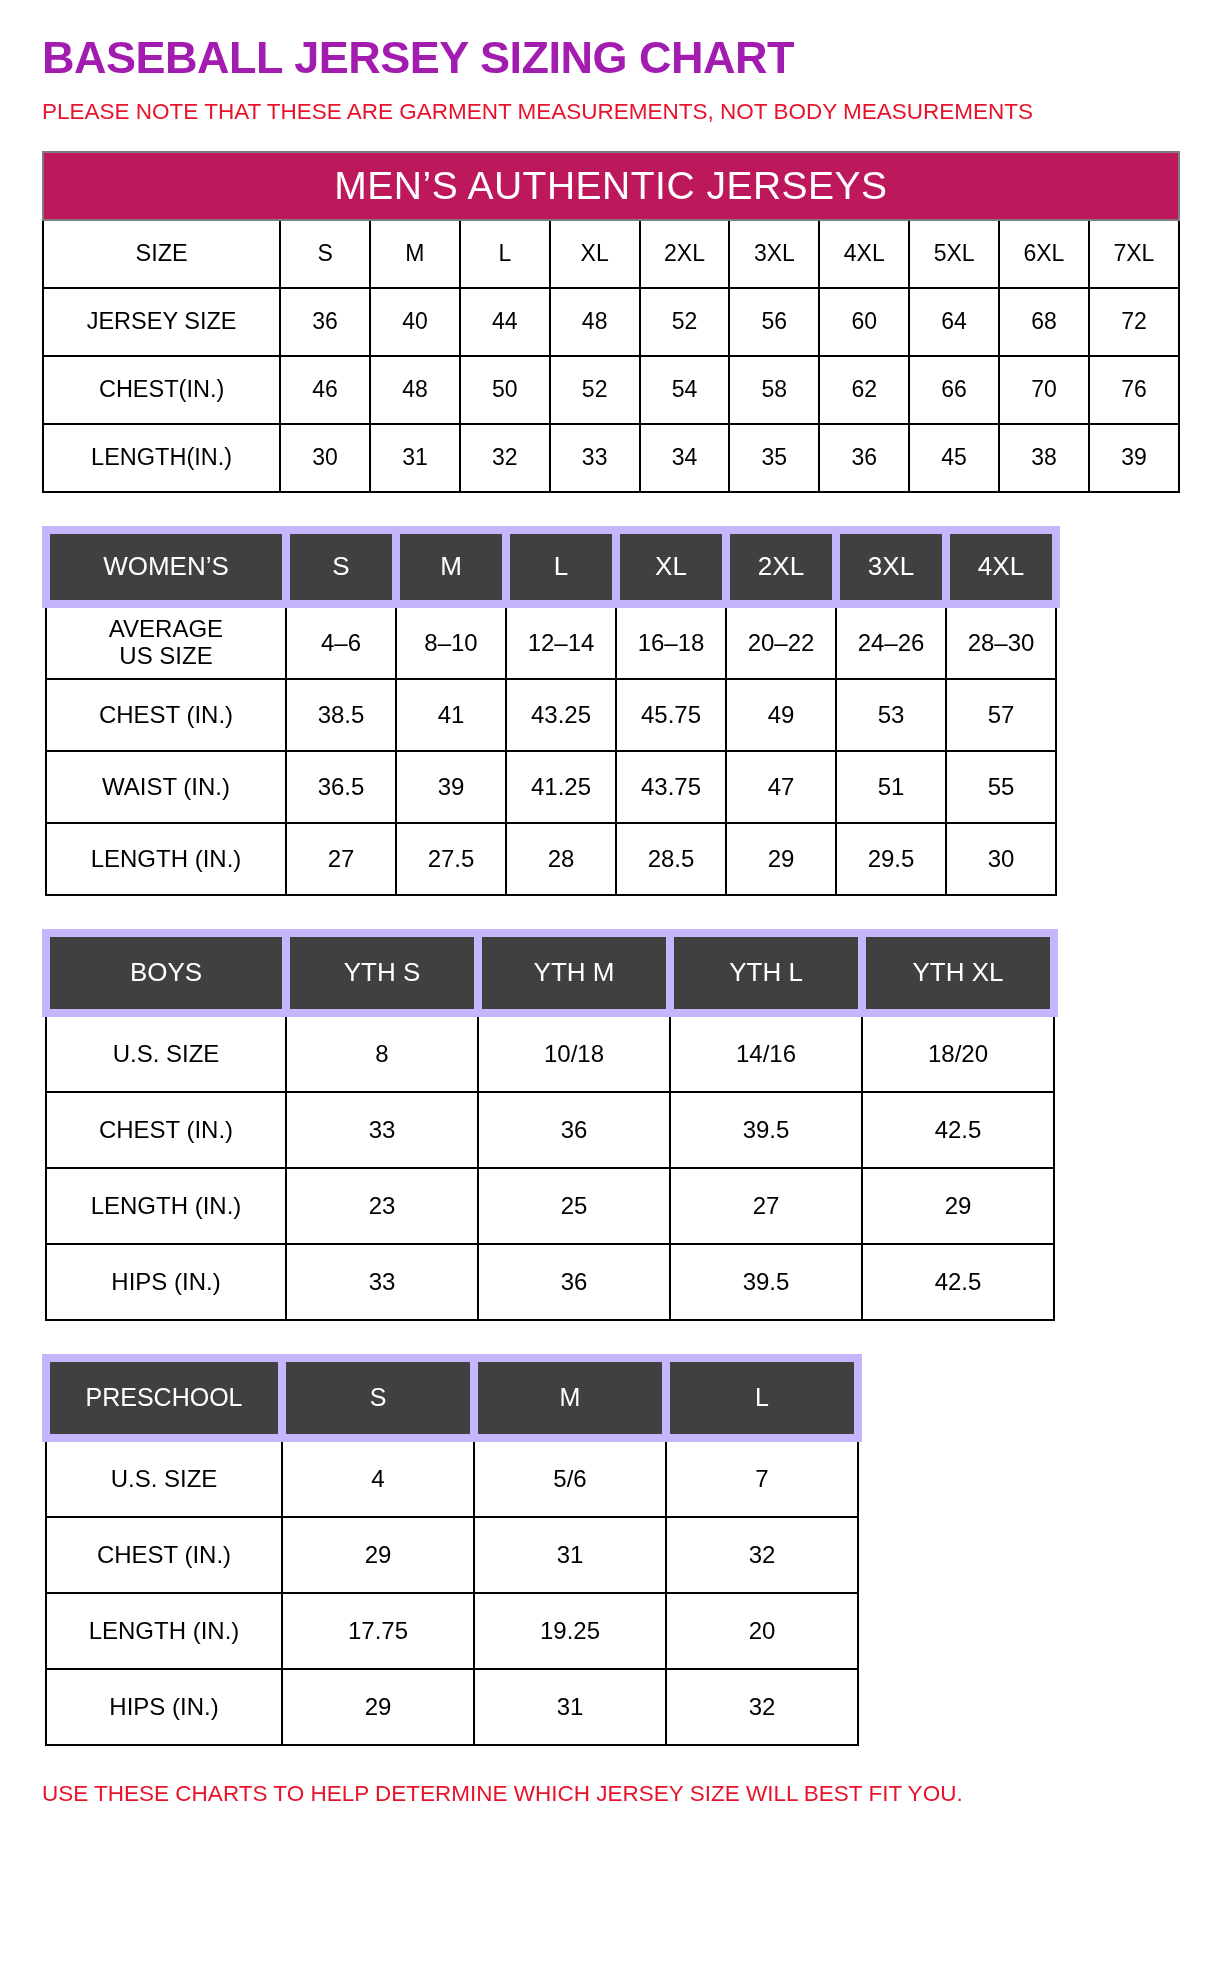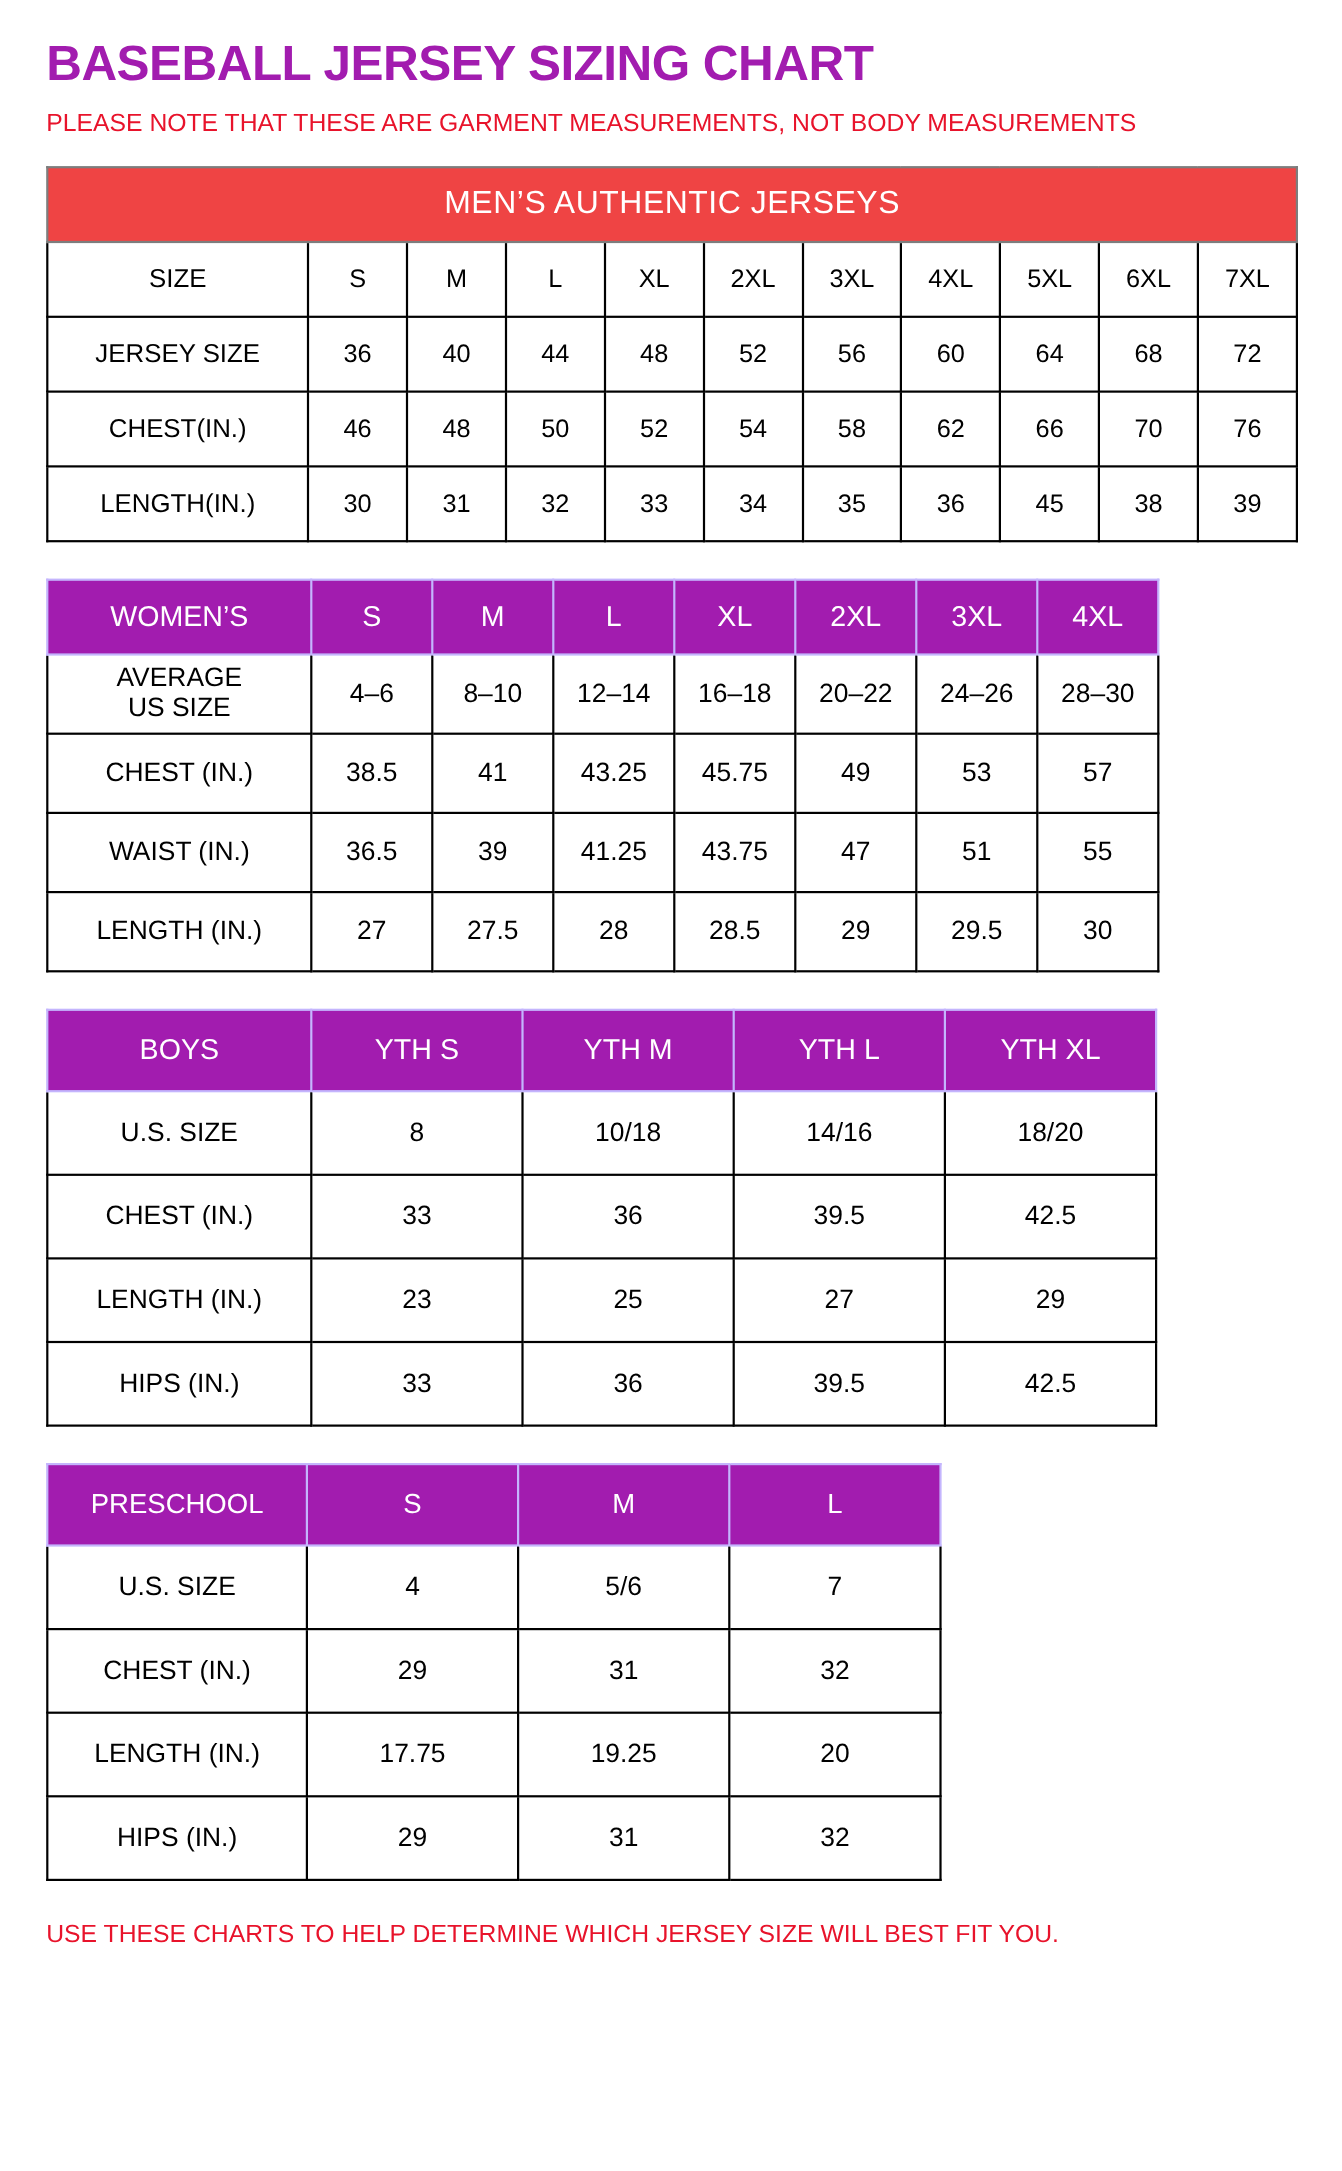--- a/index.html
+++ b/index.html
@@ -43,33 +43,33 @@
     border: 2px solid #000000;
     text-align: center;
     vertical-align: middle;
     font-weight: normal;
     font-size: 23px;
     padding: 0;
     background: #ffffff;
     color: #000000;
   }
   .banner-cell {
-    background: #ef4444;
+    background: #be185d;
     color: #ffffff;
-    font-size: 29px;
+    font-size: 39px;
     height: 68px;
     border: 2px solid #7d7d7d;
     letter-spacing: 0.5px;
   }
   .hdr-cell {
-    background: #a21caf;
+    background: #404040;
     color: #ffffff;
     font-size: 26px;
     height: 62px;
-    border: 2px solid #c4b5fd;
+    border: 8px solid #c4b5fd;
   }
   .row-label {
     font-size: 23px;
   }
   
   #men-table { width: 1138px; }
   #men-table td { height: 66px; }
   #men-table .row-label { font-size: 23.5px; }
   
   #women-table { width: 1010px; }

